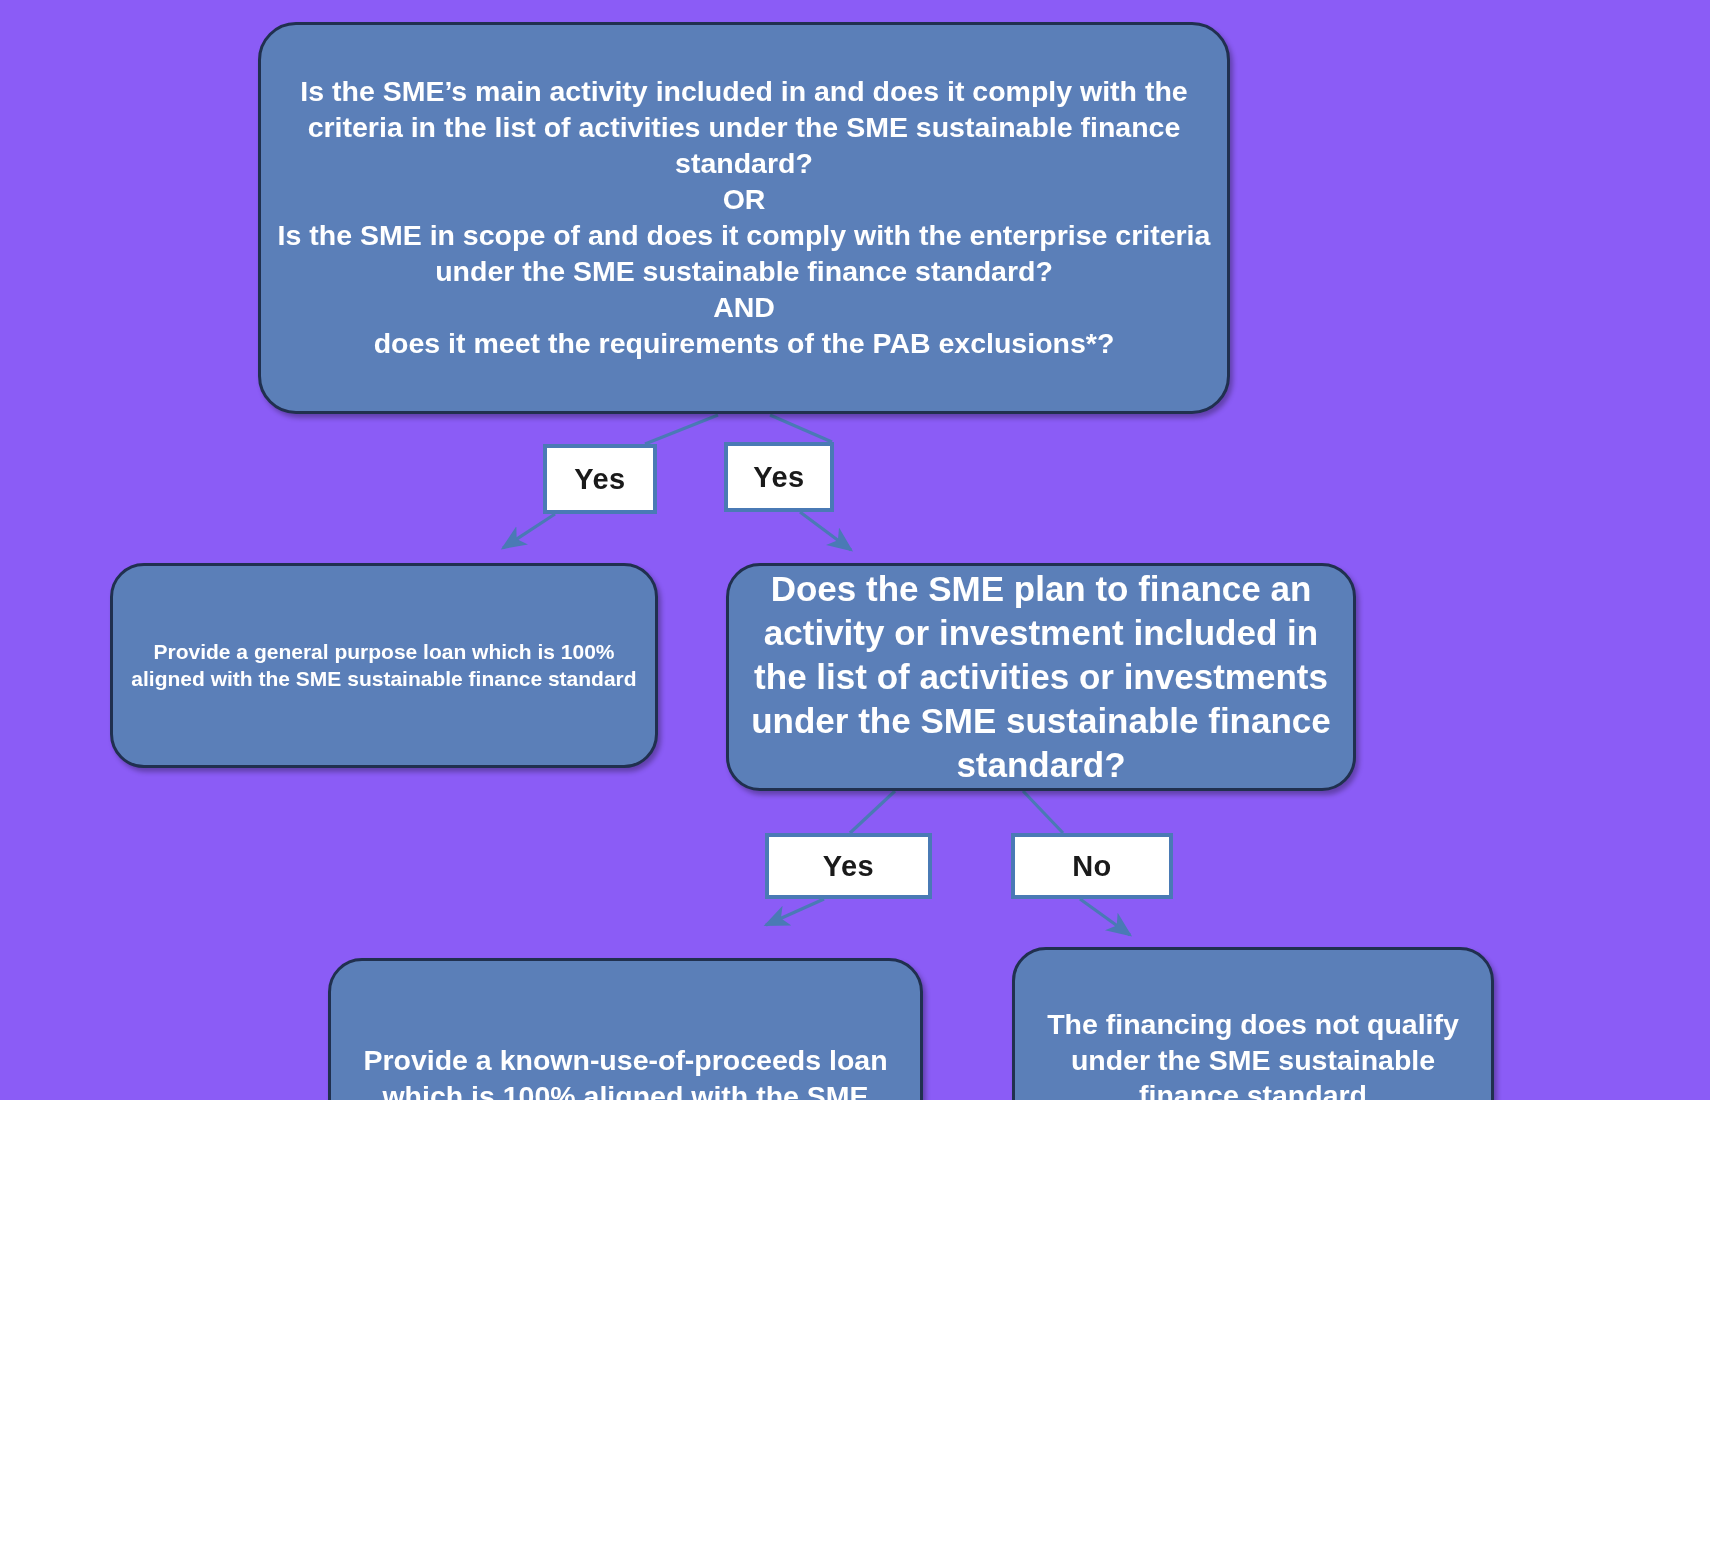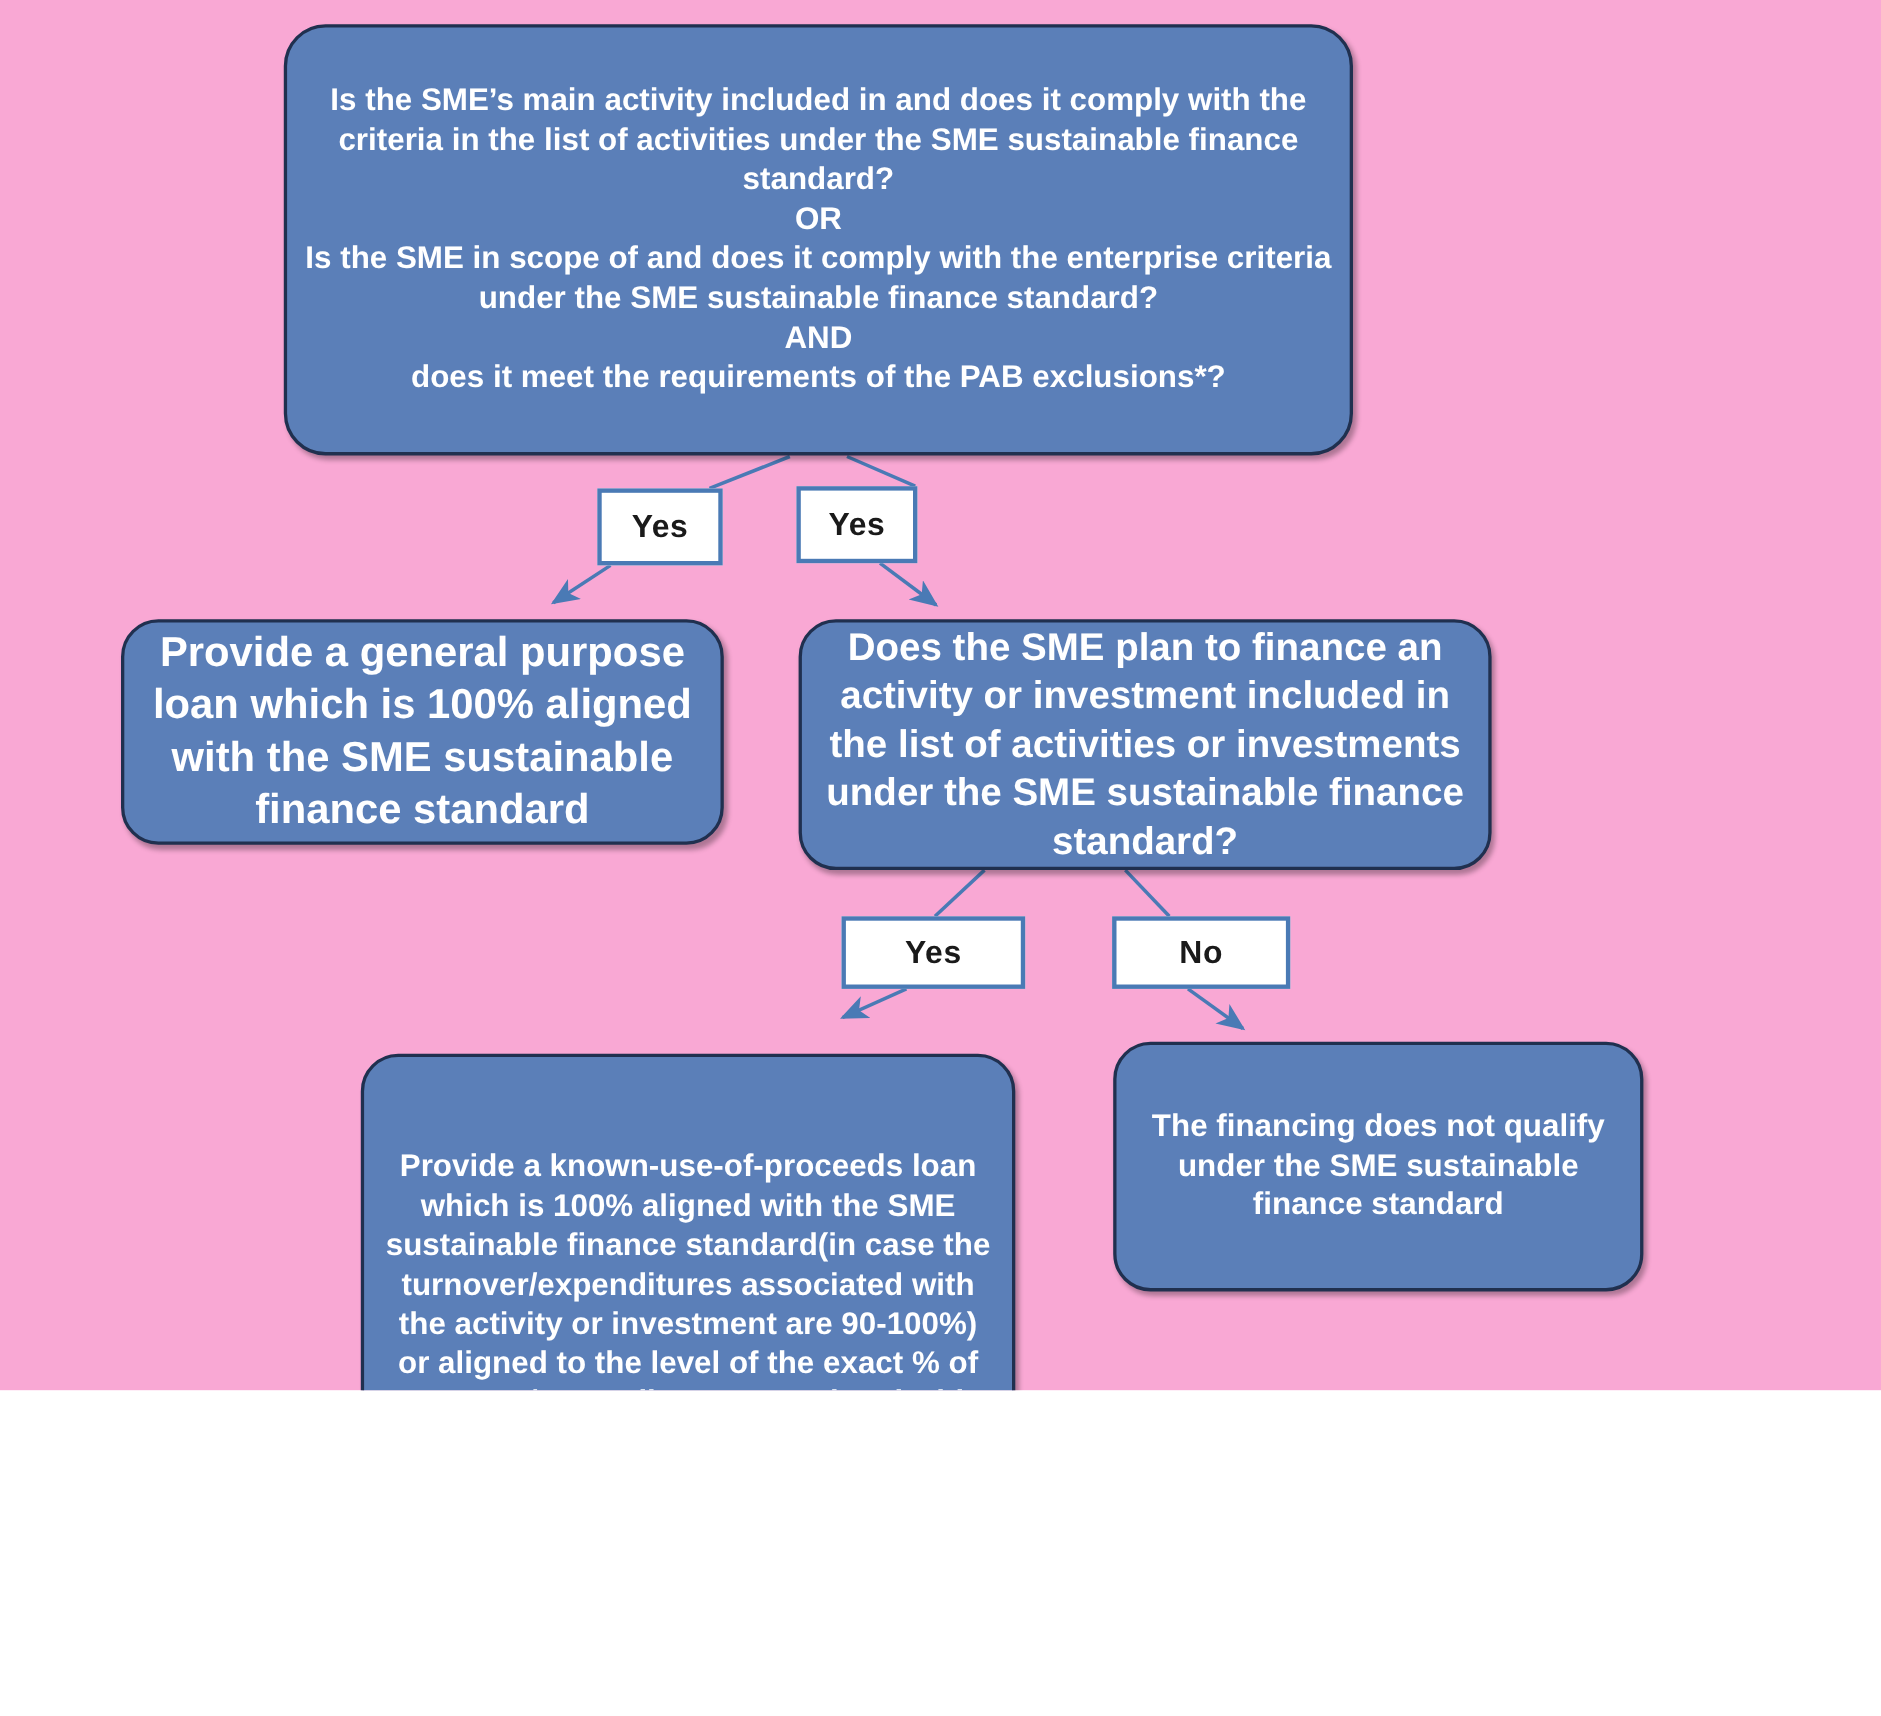--- a/index.html
+++ b/index.html
@@ -6,22 +6,22 @@
     margin: 0;
     padding: 0;
     background: #ffffff;
   }
   body {
     font-family: "Liberation Sans", sans-serif;
   }
   #canvas {
     position: relative;
     width: 1710px;
-    height: 1264px;
-    background: #f9a8d4;
+    height: 1100px;
+    background: #8b5cf6;
     overflow: hidden;
   }
   #edges {
     position: absolute;
     left: 0;
     top: 0;
     width: 1710px;
     height: 1560px;
     pointer-events: none;
   }
@@ -63,21 +63,21 @@
     width: 972px;
     height: 392px;
     font-size: 28.5px;
     border-radius: 38px;
   }
   #node-general-loan {
     left: 110px;
     top: 563px;
     width: 548px;
     height: 205px;
-    font-size: 38px;
+    font-size: 21px;
   }
   #node-plan-question {
     left: 726px;
     top: 563px;
     width: 630px;
     height: 228px;
     font-size: 35px;
   }
   #node-kuop-loan {
     left: 328px;

